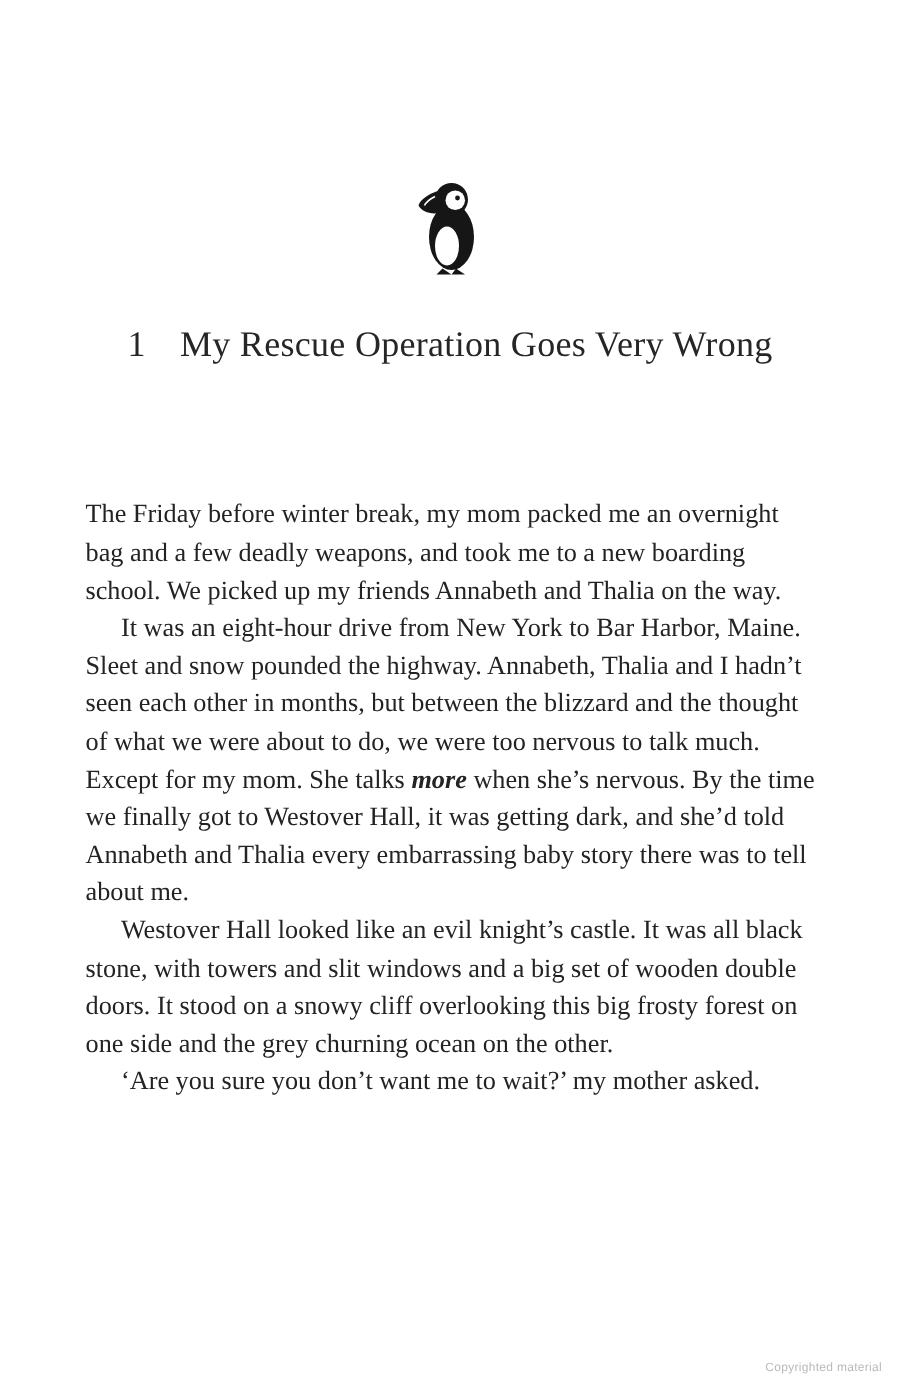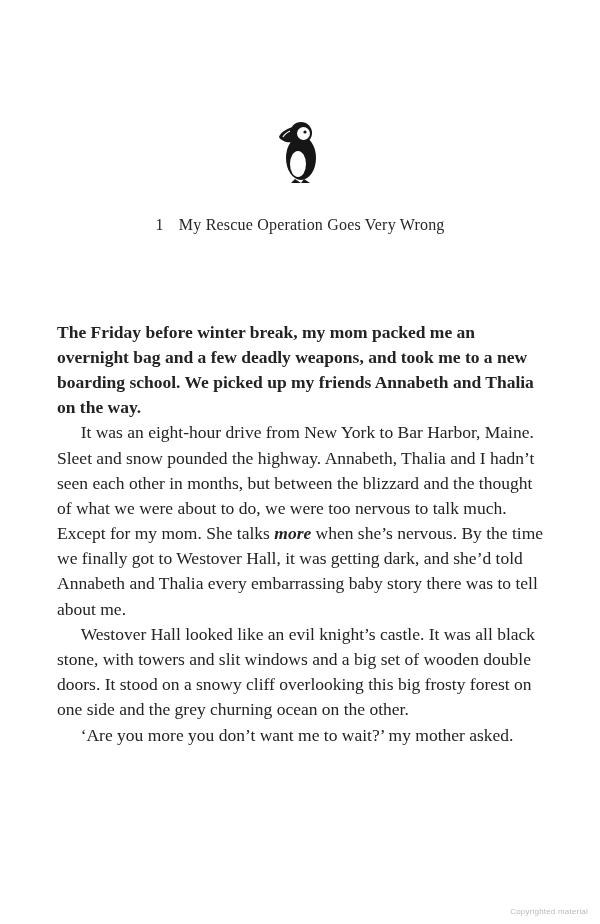--- a/index.html
+++ b/index.html
@@ -22,21 +22,21 @@
     padding-top: 120px;
     height: 68px;
   }
   .logo-wrap svg {
     display: inline-block;
   }
   .chapter-heading {
     margin: 26px auto 0 auto;
     max-width: 440px;
     text-align: center;
-    font-size: 16px;
+    font-size: 24px;
     font-weight: 400;
     line-height: 1.35;
     color: #262626;
     letter-spacing: 0.2px;
   }
   .chapter-number {
     display: inline-block;
     margin-right: 0.95em;
   }
   .body-text {
@@ -45,21 +45,20 @@
     line-height: 1.44;
     text-align: left;
     color: #232323;
   }
   .body-text p {
     margin: 0;
     text-indent: 1.35em;
   }
   .body-text p.no-indent {
     text-indent: 0;
-    font-weight: bold;
   }
   .body-text em {
     font-style: italic;
     font-weight: bold;
   }
   .copyright {
     position: absolute;
     right: 12px;
     bottom: 8px;
     font-family: "Liberation Sans", "DejaVu Sans", sans-serif;
@@ -87,18 +86,18 @@
       <path d="M27 59 L24 63 L33 63 Z" fill="#161616"></path>
     </svg>
   </div>
 
   <h1 class="chapter-heading"><span class="chapter-number">1</span><span class="chapter-title">My Rescue Operation Goes Very Wrong</span></h1>
 
   <div class="body-text">
     <p class="no-indent">The Friday before winter break, my mom packed me an overnight bag and a few deadly weapons, and took me to a new boarding school. We picked up my friends Annabeth and Thalia on the way.</p>
     <p><span>It was an eight-hour drive from New York to Bar Harbor, Maine. Sleet and snow pounded the highway. Annabeth, Thalia and I hadn’t seen each other in months, but between the blizzard and the thought of what we were about to do, we were too nervous to talk much. Except for my mom. She talks </span><em>more</em><span> when she’s nervous. By the time we finally got to Westover Hall, it was getting dark, and she’d told Annabeth and Thalia every embarrassing baby story there was to tell about me.</span></p>
     <p>Westover Hall looked like an evil knight’s castle. It was all black stone, with towers and slit windows and a big set of wooden double doors. It stood on a snowy cliff overlooking this big frosty forest on one side and the grey churning ocean on the other.</p>
-    <p>‘Are you more you don’t want me to wait?’ my mother asked.</p>
+    <p>‘Are you sure you don’t want me to wait?’ my mother asked.</p>
   </div>
 
   <div class="copyright">Copyrighted material</div>
 
 </div>
 
 </body></html>

